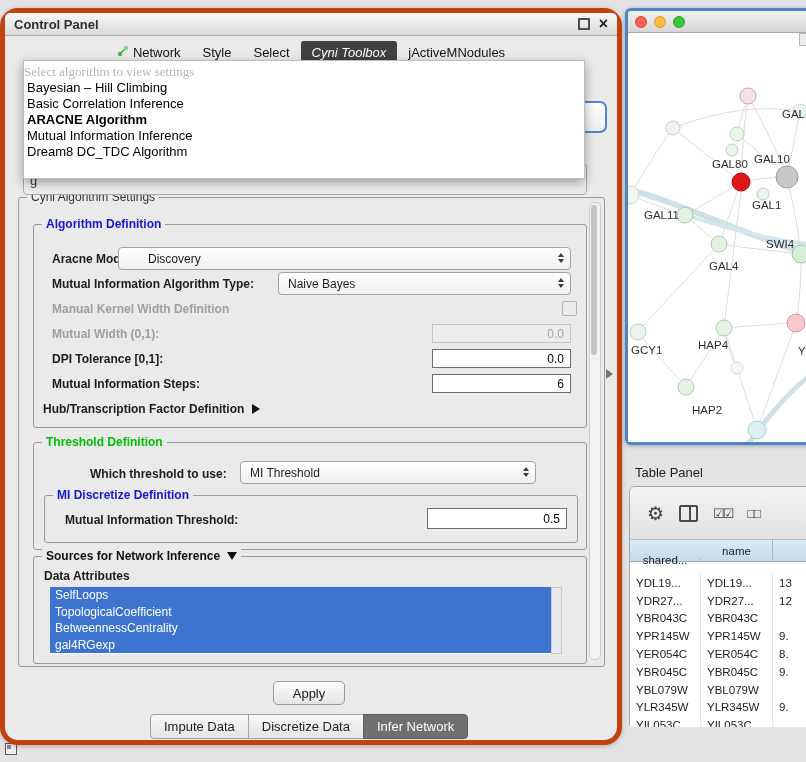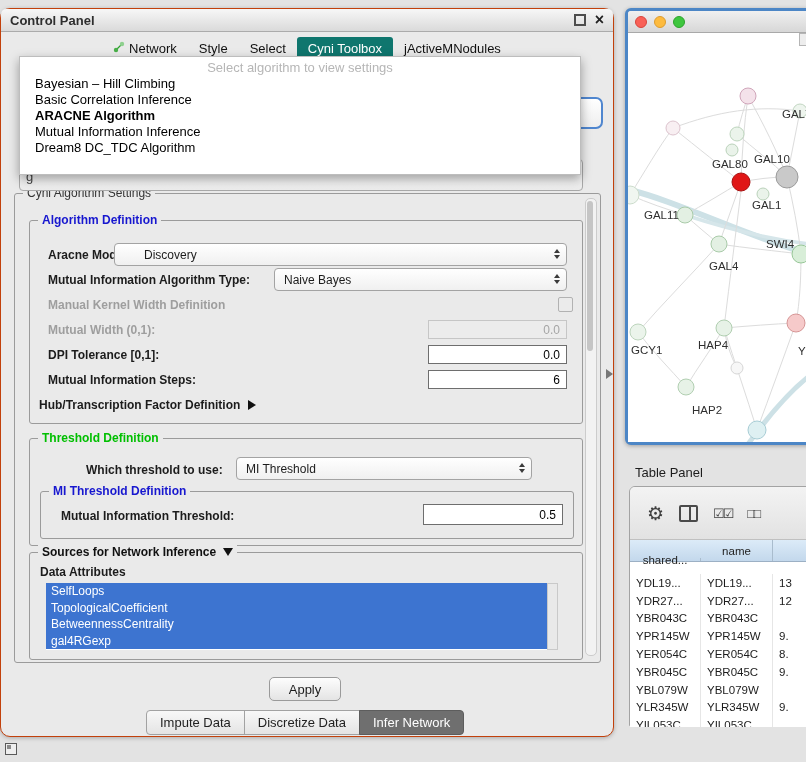--- a/index.html
+++ b/index.html
@@ -1,30 +1,30 @@
 <!DOCTYPE html>
 <html><head>
 <meta charset="utf-8">
 <style>
   html,body{margin:0;padding:0;}
   body{width:806px;height:762px;background:#e3e3e3;font-family:"Liberation Sans",sans-serif;position:relative;overflow:hidden;color:#1c1c1c;}
   
-  #control-panel{position:absolute;left:0;top:8px;width:612px;height:727px;background:#eaeaea;border:1px solid #c2410c;border-radius:10px;box-shadow:0 1px 4px rgba(0,0,0,.25);z-index:2;}
+  #control-panel{position:absolute;left:0;top:8px;width:612px;height:727px;background:#eaeaea;border:5px solid #c2410c;border-radius:18px;box-shadow:0 1px 4px rgba(0,0,0,.25);z-index:2;}
   .cp-titlebar{height:22px;background:linear-gradient(#f7f7f7,#dadada);border-bottom:1px solid #ababab;border-radius:5px 5px 0 0;display:flex;align-items:center;padding:0 9px;}
   .cp-title{font-size:13px;font-weight:bold;color:#2e2e2e;}
   .tb-right{margin-left:auto;display:flex;gap:9px;align-items:center;}
   .float-icon{width:8px;height:8px;border:2px solid #4d4d4d;display:inline-block;}
   .close-icon{font-size:16px;font-weight:bold;color:#222;line-height:14px;}
   .cp-tabs{position:absolute;left:0;top:27px;width:100%;height:25px;display:flex;justify-content:center;align-items:flex-end;font-size:13px;}
   .cp-tab{padding:4px 11px 5px;color:#111;display:flex;align-items:center;gap:4px;}
-  .cp-tab.selected{background:#0f766e;color:#fff;border-radius:3px 3px 0 0;}
+  .cp-tab.selected{background:#404040;color:#fff;border-radius:3px 3px 0 0;font-style:italic;}
   
   .algo-popup{position:absolute;left:18px;top:47px;width:562px;height:119px;background:#fff;border:1px solid #bdbdbd;box-shadow:0 4px 10px rgba(0,0,0,.35);z-index:20;font-size:13px;padding-top:2px;box-sizing:border-box;}
-  .popup-placeholder{text-align:center;color:#b6b6b6;height:17px;line-height:17px;}
-  .popup-item{padding:0 15px;height:16px;line-height:16px;color:#000;white-space:nowrap;}
+  .popup-placeholder{text-align:left;color:#b6b6b6;height:17px;line-height:17px;font-family:Liberation Serif, serif;}
+  .popup-item{padding:0 3px;height:16px;line-height:16px;color:#000;white-space:nowrap;}
   .popup-item.selected{font-weight:bold;}
   .combo-remnant{position:absolute;left:18px;top:150px;width:562px;height:30px;border:1px solid #a9a9a9;border-radius:4px;background:linear-gradient(#fdfdfd,#ececec);z-index:5;}
   .combo-remnant span{position:absolute;left:6px;top:9px;font-size:13px;color:#444;}
   .focus-frag{position:absolute;left:566px;top:88px;width:32px;height:28px;border:2px solid #4f86cf;border-radius:7px;background:linear-gradient(#fff,#eee);z-index:6;}
   
   .group{position:absolute;border:1px solid #9b9b9b;border-radius:3px;}
   .legend{position:absolute;top:-8px;left:8px;background:#eaeaea;padding:0 4px;font-size:12px;color:#333;white-space:nowrap;display:flex;align-items:center;}
   .legend.blue{color:#1717cf;font-weight:bold;}
   .legend.green{color:#00bf00;font-weight:bold;}
   .legend.boldblk{color:#111;font-weight:bold;}
@@ -191,21 +191,21 @@
         <div class="lbl" style="left:56px;top:24px;">Which threshold to use:</div>
         <div class="combo" style="left:206px;top:18px;width:296px;">
           <span>MI Threshold</span>
           <span class="arrows">
               <i class="t-up"></i>
               <i class="t-dn"></i>
             </span>
         </div>
 
         <div class="group" id="mith-group">
-          <div class="legend blue">MI Threshold Definition</div>
+          <div class="legend blue">MI Discretize Definition</div>
           <div class="lbl" style="left:10px;top:17px;padding-left:10px;">Mutual Information Threshold:</div>
           <div class="field enabled" style="left:382px;top:12px;width:140px;height:21px;">0.5</div>
         </div>
       </div>
 
       <div class="group" id="sources-group">
         <div class="legend boldblk">
           <span>Sources for Network Inference</span>
           <span class="tri-d"></span>
         </div>

